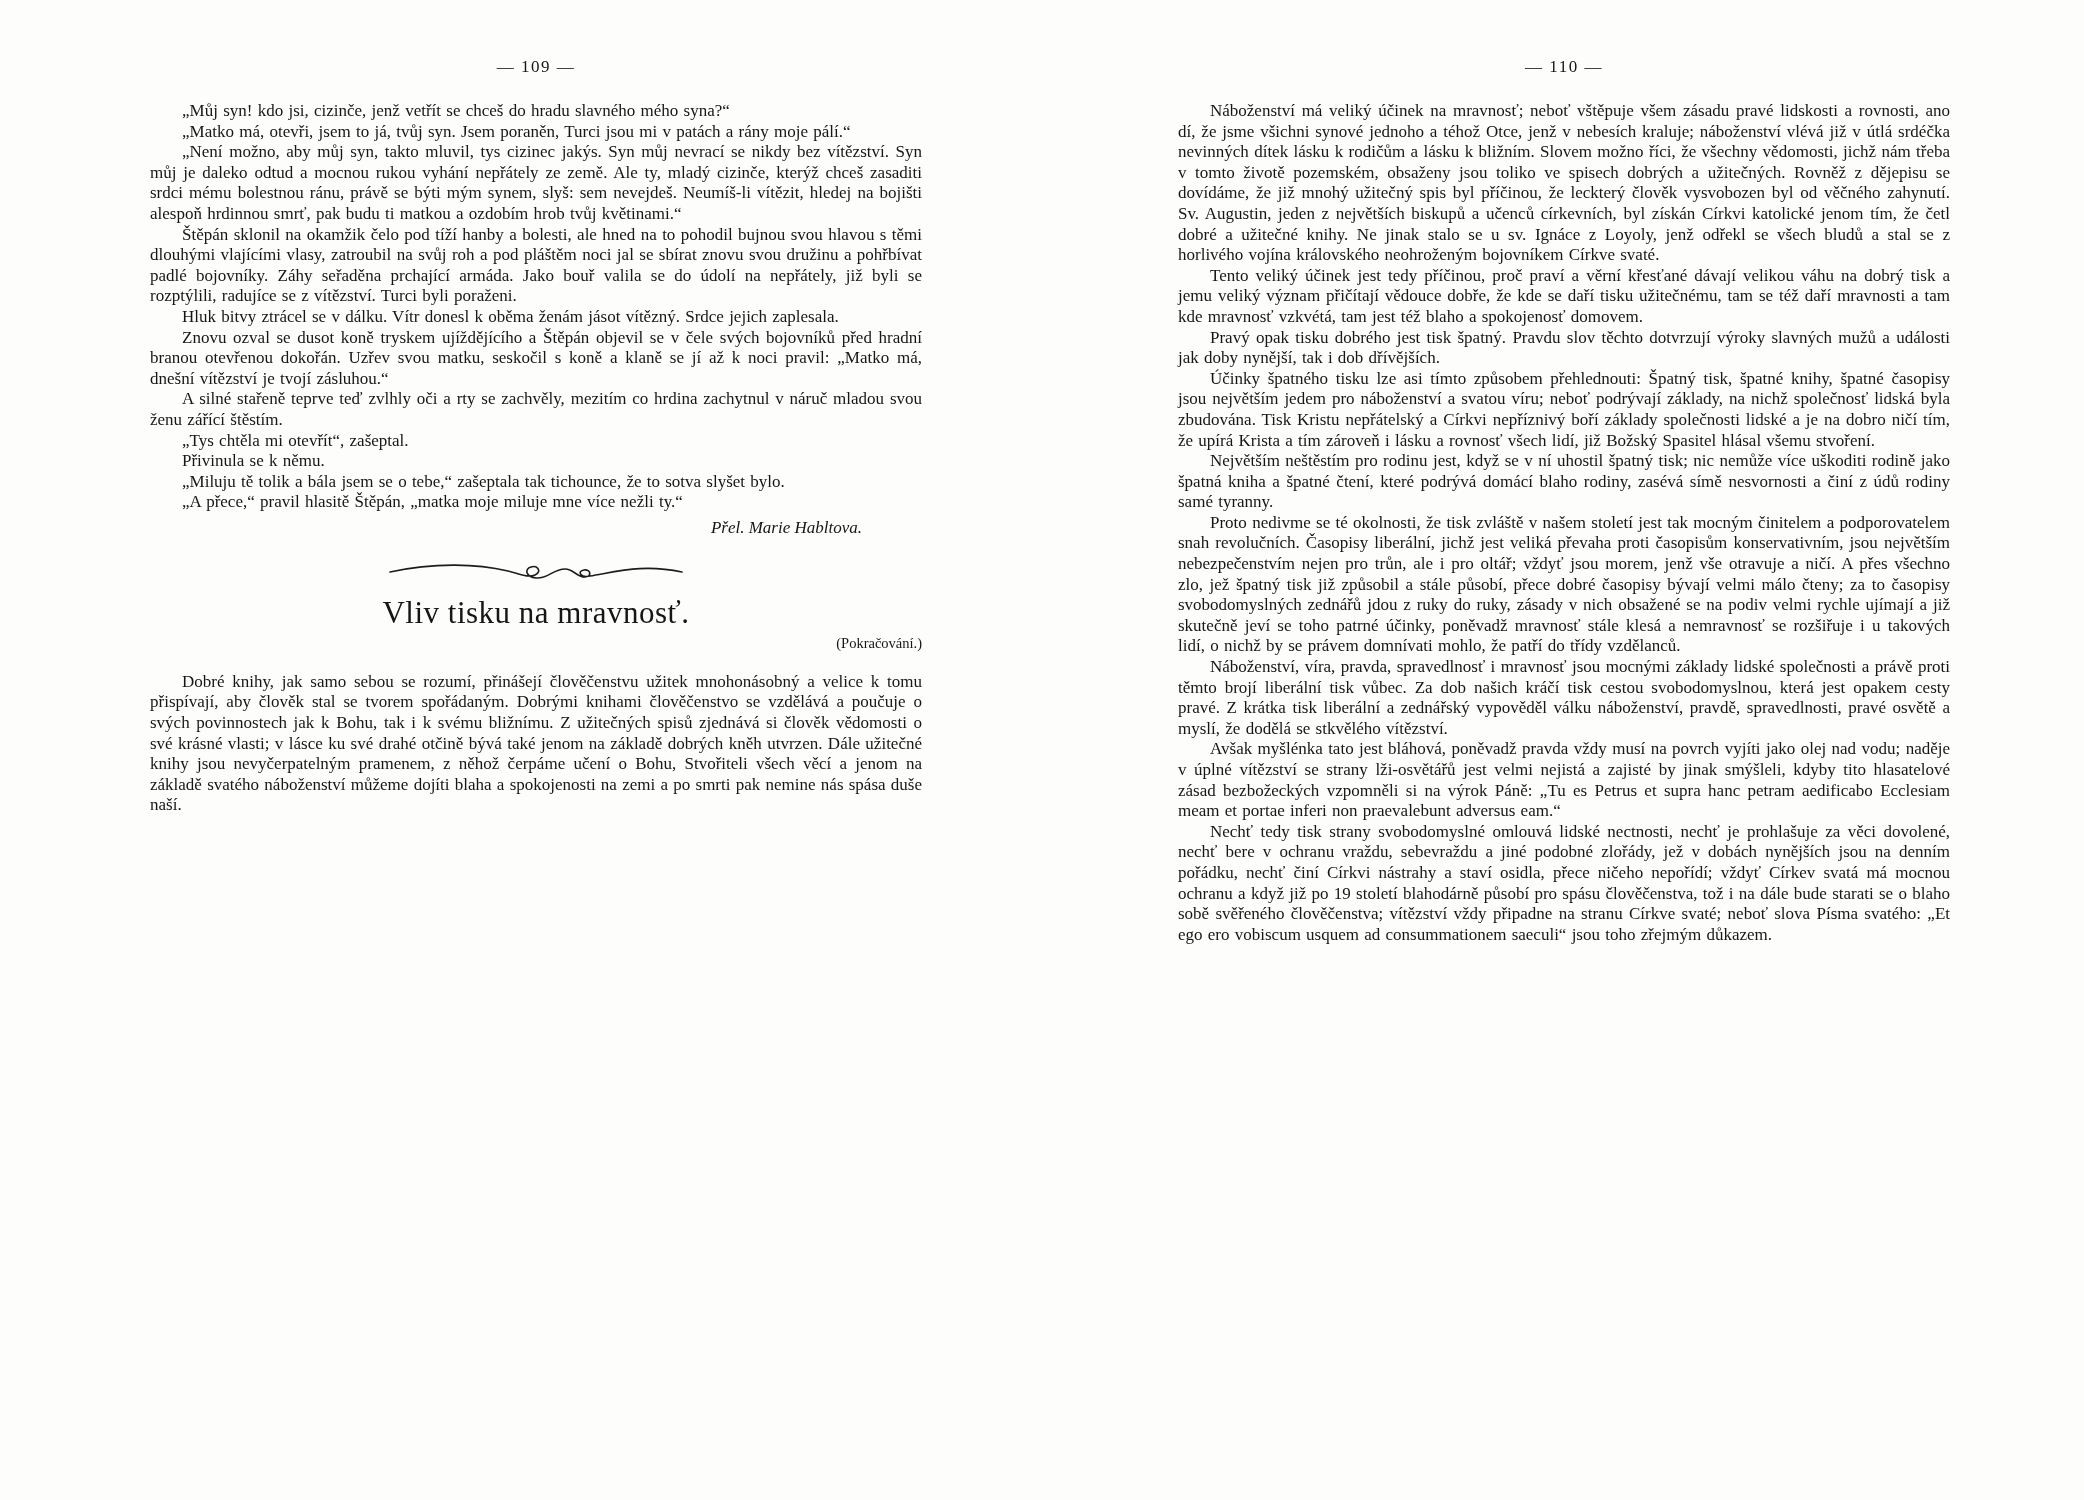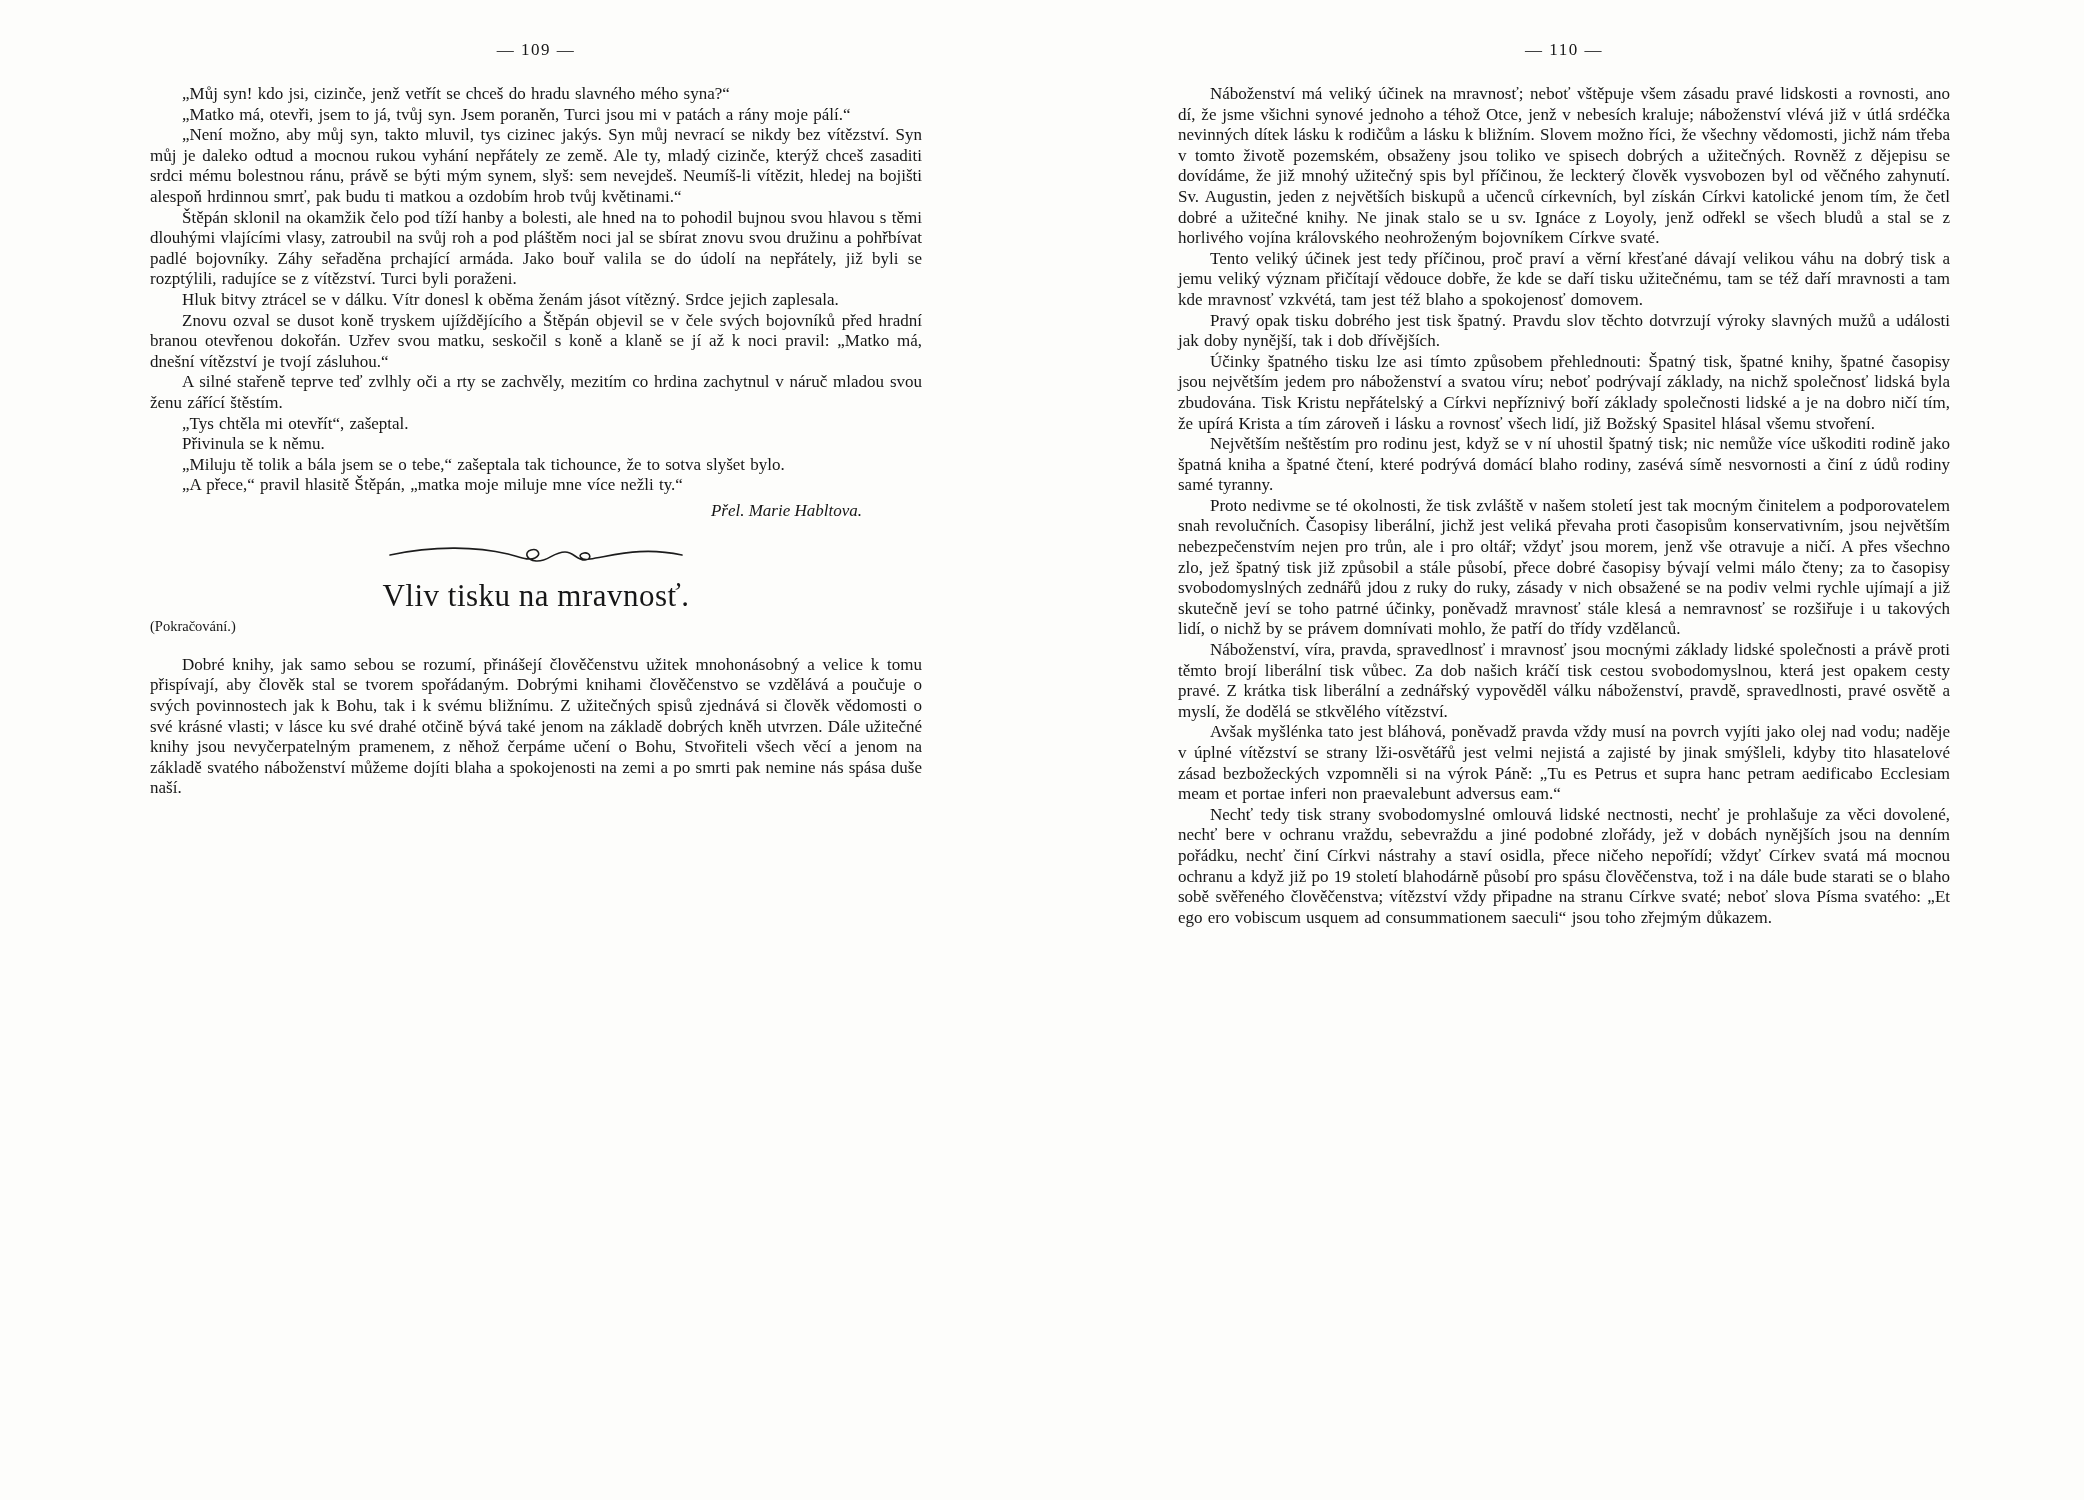--- a/index.html
+++ b/index.html
@@ -11,21 +11,21 @@
     position: relative;
     width: 2084px;
     height: 1500px;
     background: #fdfdfb;
     overflow: hidden;
     font-family: "Liberation Serif", "DejaVu Serif", serif;
     color: #161616;
   }
   .page {
     position: absolute;
-    top: 0;
+    top: 17px;
   }
   .page-left  { left: 150px;  width: 772px; }
   .page-right { left: 1178px; width: 772px; }
   .page-number {
     margin-top: 40px;
     margin-bottom: 24px;
     text-align: center;
     font-size: 17px;
     letter-spacing: 1.5px;
   }
@@ -50,21 +50,21 @@
     margin: 20px 0 8px 0;
   }
   .article-title {
     margin: 8px 0 4px 0;
     text-align: center;
     font-size: 31px;
     font-weight: normal;
     letter-spacing: 0.5px;
   }
   .article-subtitle {
-    text-align: left;
+    text-align: right;
     font-size: 14.5px;
     margin-bottom: 20px;
   }
   .para + .para { margin-top: 0; }
 </style>
 </head>
 <body>
 
 <div class="spread">
 

